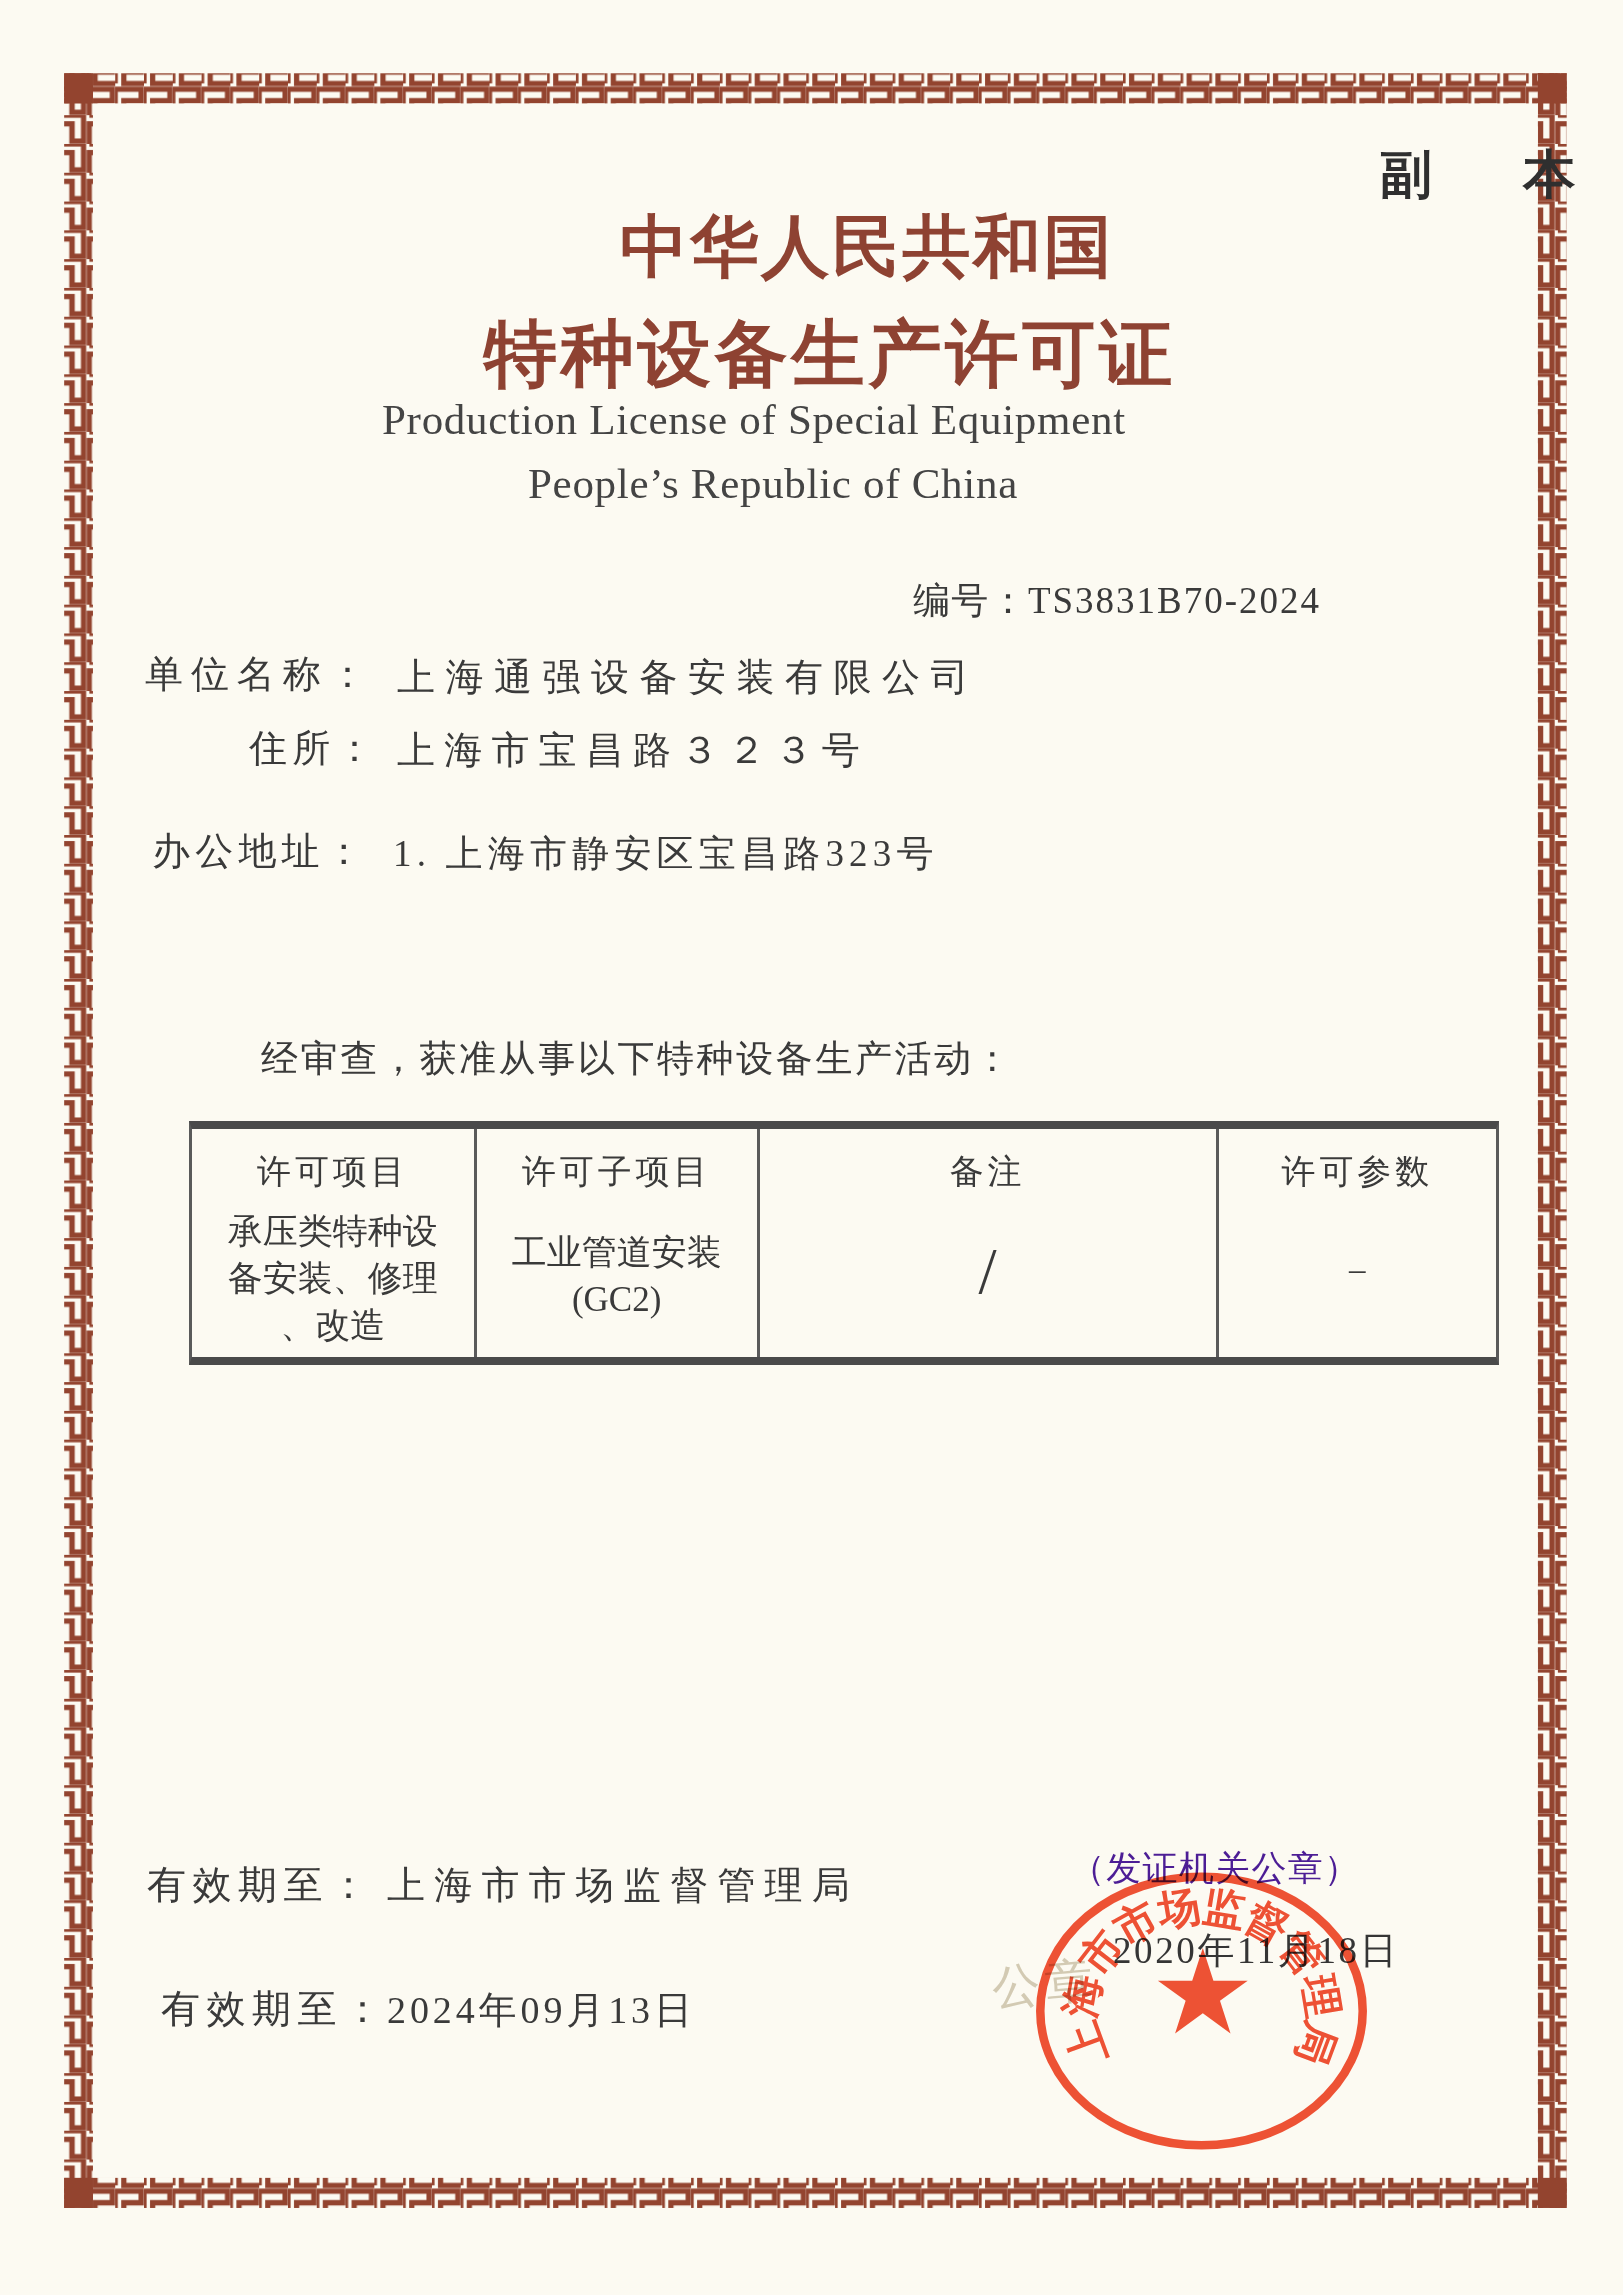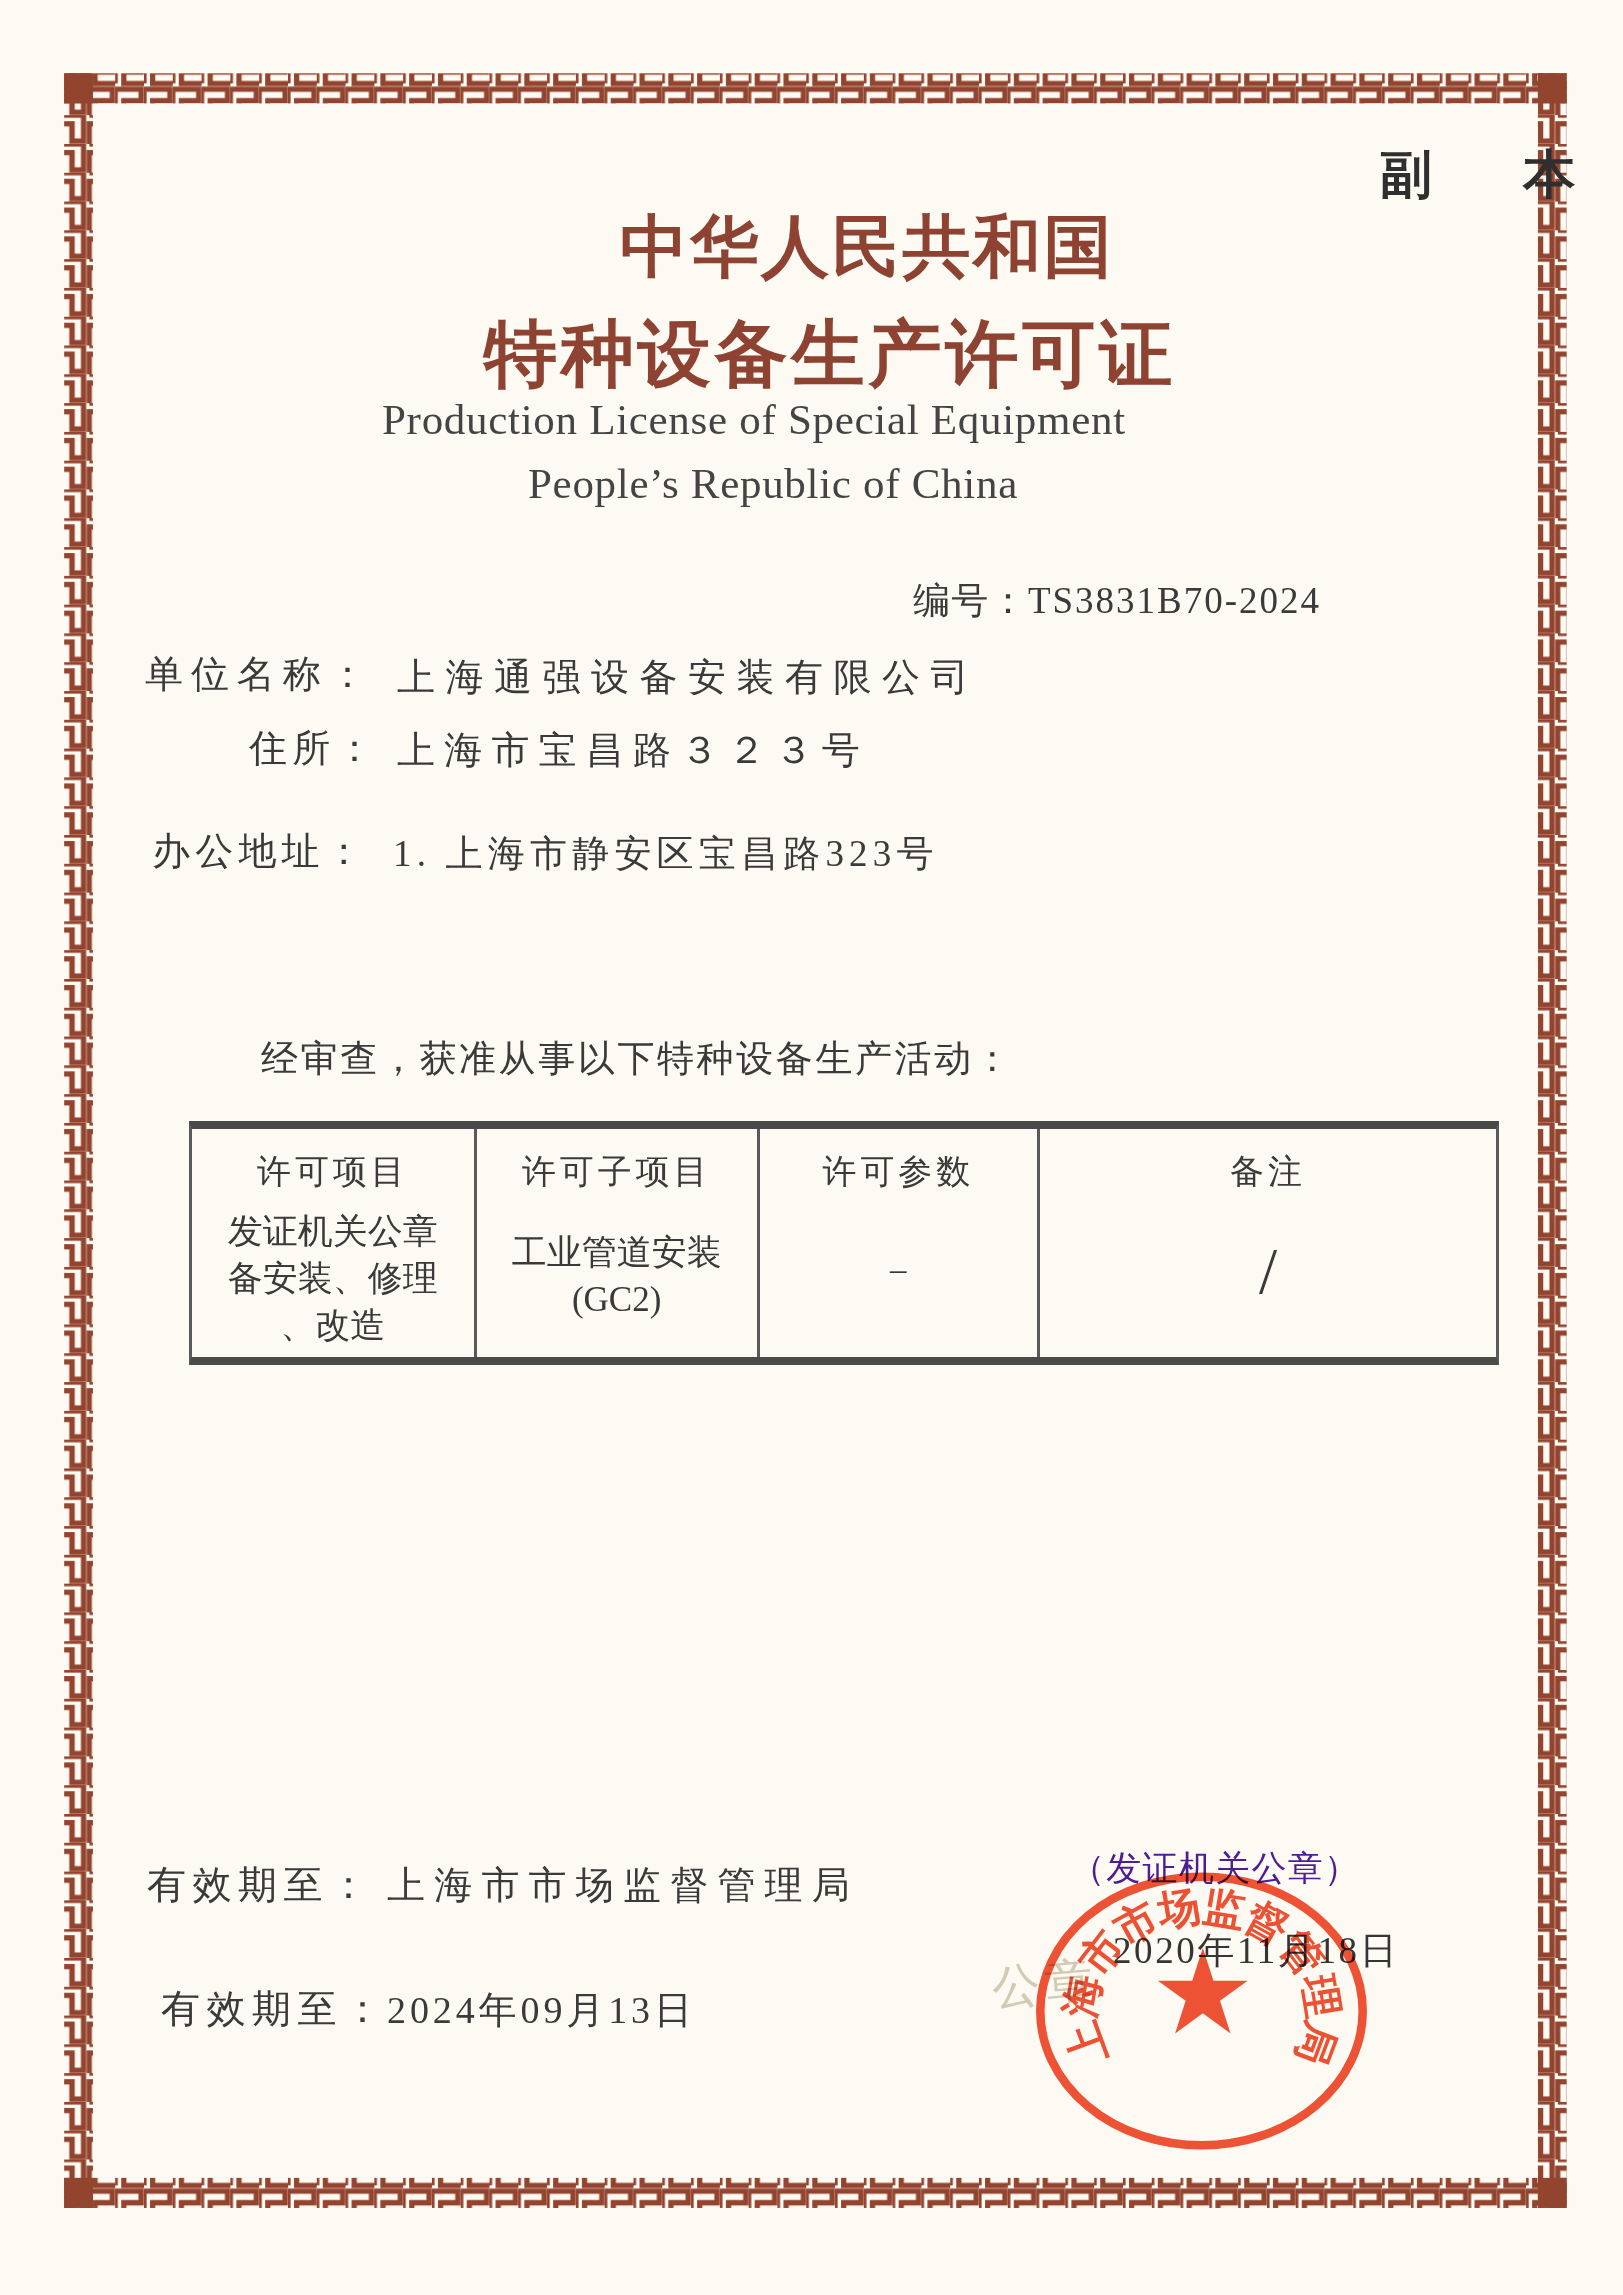--- a/index.html
+++ b/index.html
@@ -95,36 +95,36 @@
 <div class="abs fld residence-label">住所：</div>
 <div class="abs fld residence-value">上海市宝昌路３２３号</div>
 <div class="abs fld office-label">办公地址：</div>
 <div class="abs fld office-value">1. 上海市静安区宝昌路323号</div>
 
 <div class="abs approval-note">经审查，获准从事以下特种设备生产活动：</div>
 
 <div class="abs lic-table">
   <div class="tcol c1">
     <div class="th">许可项目</div>
-    <div class="tc item">发证机关公章
+    <div class="tc item">承压类特种设
 备安装、修理
 、改造</div>
   </div>
   <div class="tcol c2">
     <div class="th">许可子项目</div>
     <div class="tc sub">工业管道安装
 (GC2)</div>
   </div>
+  <div class="tcol c4">
+    <div class="th">备注</div>
+    <div class="tc remark">/</div>
+  </div>
   <div class="tcol c3">
     <div class="th">许可参数</div>
     <div class="tc param">–</div>
-  </div>
-  <div class="tcol c4">
-    <div class="th">备注</div>
-    <div class="tc remark">/</div>
   </div>
 </div>
 
 <div class="abs authority-label">有效期至：</div>
 <div class="abs authority-value">上海市市场监督管理局</div>
 <div class="abs seal-note">（发证机关公章）</div>
 <div class="abs valid-label">有效期至：</div>
 <div class="abs valid-value">2024年09月13日</div>
 <div class="abs issue-date">2020年11月18日</div>
 

